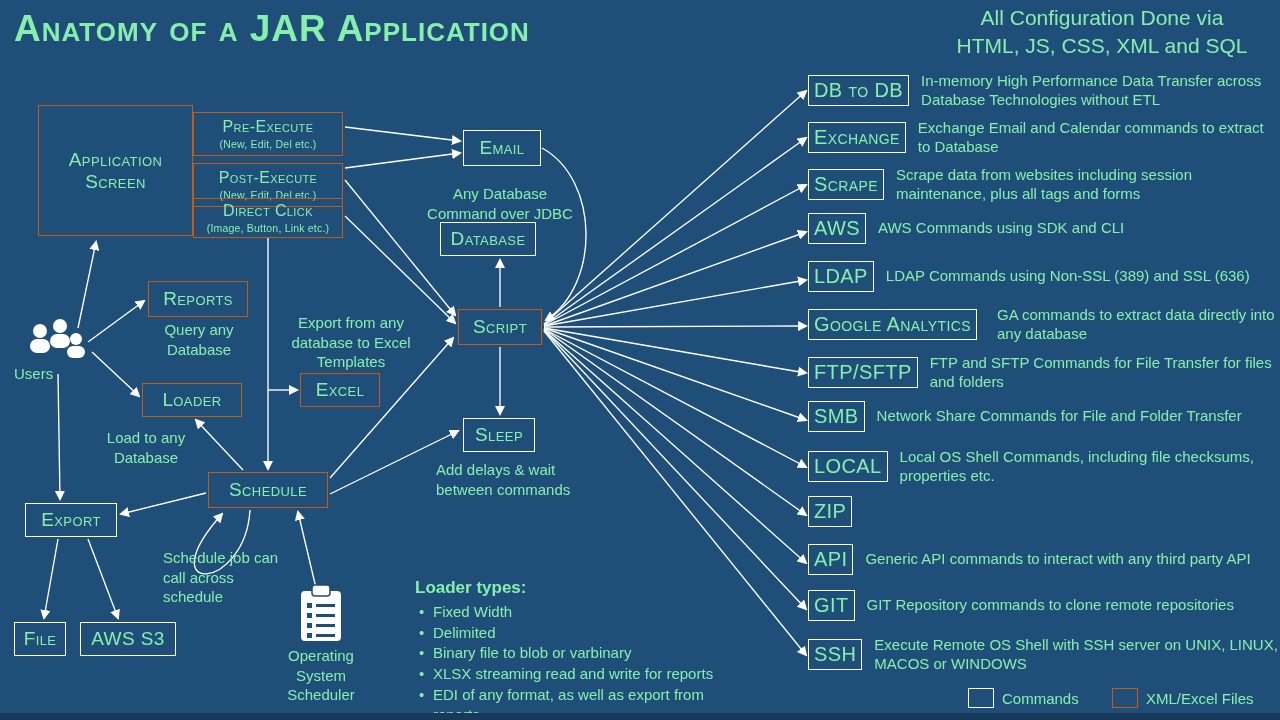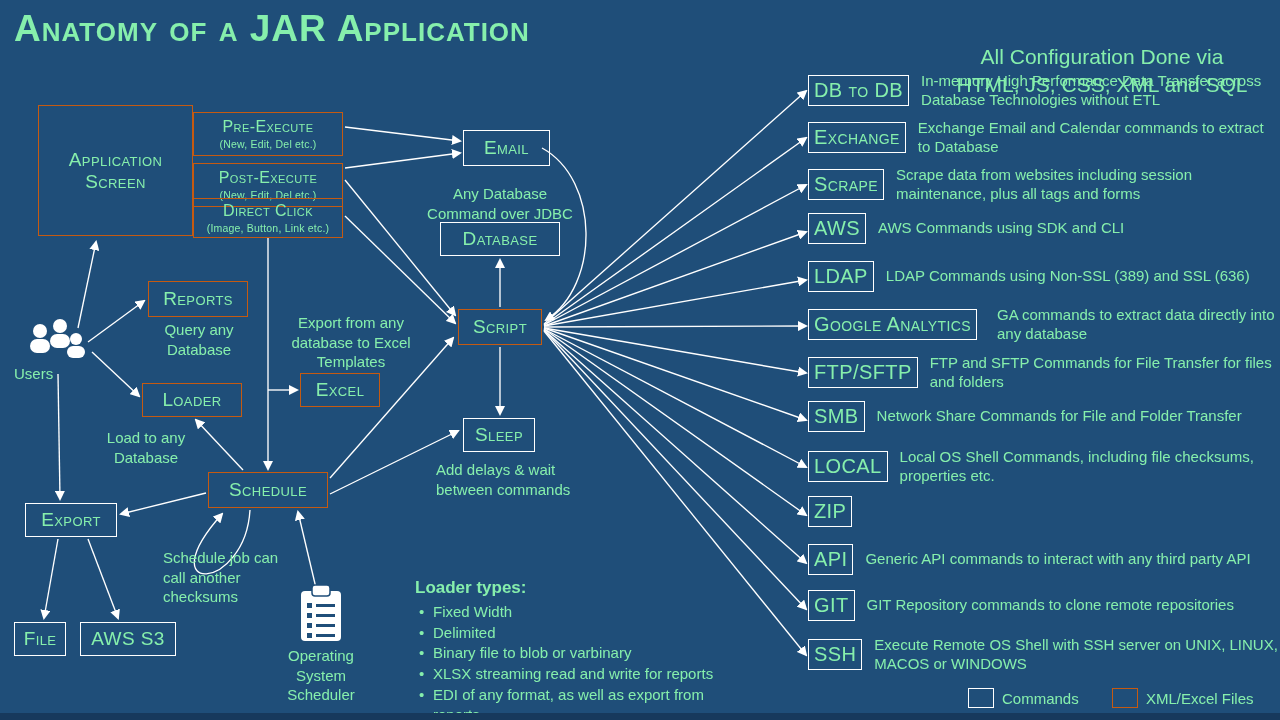--- a/index.html
+++ b/index.html
@@ -2,21 +2,21 @@
 <html style="--bg: #1F4E79; --orange: #C55A11; --line: #FFFFFF;"><head>
 <meta charset="utf-8">
 <style>
   :root{ --bg:#1F4E79; --orange:#C55A11; --line:#FFFFFF; }
   html,body{margin:0;padding:0;background:var(--bg);}
   .stage{position:relative;width:1280px;height:720px;background:var(--bg);
          font-family:"Liberation Sans", sans-serif;color:#86efac;overflow:hidden;}
   .title{position:absolute;left:14px;top:8px;font-size:37px;font-weight:700;
          font-variant:small-caps;letter-spacing:1px;margin:0;}
   .confignote{position:absolute;left:928px;top:4px;width:348px;text-align:center;
-              font-size:21px;line-height:1.35;margin-top:39px;}
+              font-size:21px;line-height:1.35;}
   .box{position:absolute;display:flex;flex-direction:column;align-items:center;justify-content:center;
        border:1.6px solid #fff;box-sizing:border-box;text-align:center;}
   .box .lbl{font-variant:small-caps;font-size:19px;letter-spacing:.4px;line-height:1.15;}
   .box .sub{font-size:10.5px;letter-spacing:.2px;margin-top:1px;}
   .orange{border-color:var(--orange);}
   .note{position:absolute;font-size:15px;line-height:1.3;}
   .center{text-align:center;}
   .rrow{position:absolute;left:808px;width:470px;display:flex;align-items:center;gap:12px;}
   .rbox{border:1.6px solid #fff;padding:3px 5px;font-size:20px;font-variant:small-caps;
         letter-spacing:.4px;white-space:nowrap;flex:0 0 auto;box-sizing:border-box;}
@@ -143,32 +143,32 @@
   <div class="box" style="left:14px;top:622px;width:52px;height:34px;">
     <div class="lbl">File</div>
   </div>
   <div class="box" style="left:80px;top:622px;width:96px;height:34px;">
     <div class="lbl">AWS S3</div>
   </div>
 
   <div class="box orange" style="left:208px;top:472px;width:120px;height:36px;">
     <div class="lbl">Schedule</div>
   </div>
-  <div class="note" style="left:163px;top:548px;width:125px;">Schedule job can call another checksums</div>
+  <div class="note" style="left:163px;top:548px;width:125px;">Schedule job can call across schedule</div>
 
   <div class="box orange" style="left:300px;top:373px;width:80px;height:34px;">
     <div class="lbl">Excel</div>
   </div>
   <div class="note center" style="left:282px;top:313px;width:138px;">Export from any database to Excel Templates</div>
 
-  <div class="box" style="left:463px;top:130px;width:87px;height:36px;">
+  <div class="box" style="left:463px;top:130px;width:78px;height:36px;">
     <div class="lbl">Email</div>
   </div>
   <div class="note center" style="left:422px;top:184px;width:156px;">Any Database Command over JDBC</div>
-  <div class="box" style="left:440px;top:222px;width:120px;height:34px;">
+  <div class="box" style="left:440px;top:222px;width:96px;height:34px;">
     <div class="lbl">Database</div>
   </div>
   <div class="box orange" style="left:458px;top:309px;width:84px;height:36px;">
     <div class="lbl">Script</div>
   </div>
   <div class="box" style="left:463px;top:418px;width:72px;height:34px;">
     <div class="lbl">Sleep</div>
   </div>
   <div class="note" style="left:436px;top:460px;width:170px;">Add delays &amp; wait between commands</div>
 

